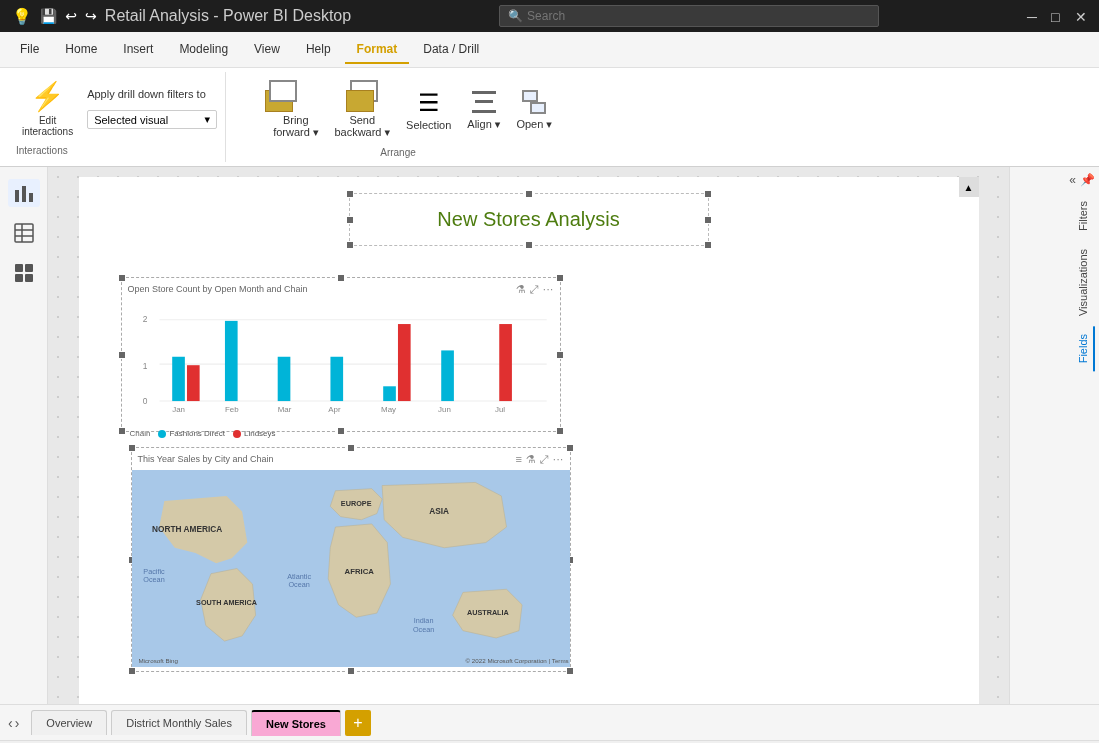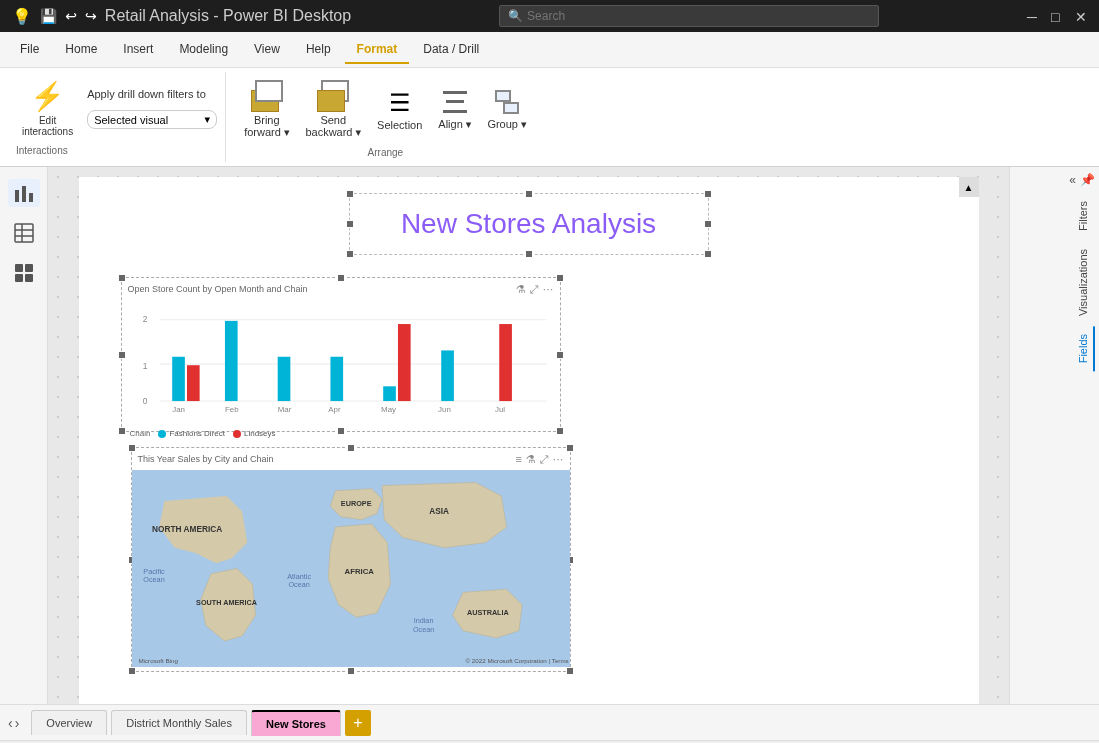--- a/index.html
+++ b/index.html
@@ -59,21 +59,21 @@
     .ribbon-button.large .btn-label { font-size: 11px; }
 
     
     .interactions-group {
       display: flex; flex-direction: column; padding: 4px 8px;
       border-right: 1px solid #e0e0e0; min-width: 200px;
     }
     .apply-drill { font-size: 11px; color: #333; margin-bottom: 4px; }
     .visual-dropdown {
       display: flex; align-items: center; border: 1px solid #ccc;
-      padding: 2px 6px; border-radius: 8px; cursor: pointer; background: #fff;
+      padding: 2px 6px; border-radius: 2px; cursor: pointer; background: #fff;
       font-size: 11px; min-width: 130px; justify-content: space-between;
     }
     .edit-int-btn {
       display: flex; flex-direction: column; align-items: center;
       cursor: pointer; padding: 4px 6px; border-radius: 3px;
     }
     .edit-int-btn .btn-icon { font-size: 24px; color: #333; }
     .edit-int-btn .btn-label { font-size: 10px; color: #333; margin-top: 2px; text-align: center; }
     .interactions-top { display: flex; align-items: center; gap: 8px; }
     .interactions-label { font-size: 10px; color: #666; margin-top: 4px; }
@@ -240,21 +240,21 @@
     </div>
 
     <div class="ribbon-group" style="min-width:300px;">
       <div class="ribbon-group-content">
 
         <div class="ribbon-button large">
           <div style="width:36px;height:32px;position:relative;">
             <div style="position:absolute;bottom:0;left:2px;width:28px;height:22px;background:#c8a832;border:1px solid #a88020;"></div>
             <div style="position:absolute;top:0;left:6px;width:28px;height:22px;background:#fff;border:2px solid #888;"></div>
           </div>
-          <div class="btn-label" style="white-space:pre-line;">Bring
+          <div class="btn-label" style="white-space:pre-line;margin-left:29px;">Bring
 forward ▾</div>
         </div>
 
         <div class="ribbon-button large">
           <div style="width:36px;height:32px;position:relative;">
             <div style="position:absolute;top:0;left:6px;width:28px;height:22px;background:#fff;border:2px solid #888;"></div>
             <div style="position:absolute;bottom:0;left:2px;width:28px;height:22px;background:#c8a832;border:1px solid #a88020;"></div>
           </div>
           <div class="btn-label" style="white-space:pre-line;">Send
 backward ▾</div>
@@ -272,21 +272,21 @@
             <div style="width:24px;height:3px;background:#666;"></div>
           </div>
           <div class="btn-label">Align ▾</div>
         </div>
 
         <div class="ribbon-button large">
           <div style="width:28px;height:28px;position:relative;">
             <div style="position:absolute;top:2px;left:2px;width:16px;height:12px;border:2px solid #888;background:#e8f0fe;"></div>
             <div style="position:absolute;bottom:2px;right:2px;width:16px;height:12px;border:2px solid #888;background:#e8f0fe;"></div>
           </div>
-          <div class="btn-label">Group ▾</div>
+          <div class="btn-label">Open ▾</div>
         </div>
       </div>
       <div class="ribbon-group-label">Arrange</div>
     </div>
   </div>
 </div>
 
 <div style="display:flex; height: calc(743px - 32px - 116px - 36px - 22px);">
 
   <div class="left-sidebar">
@@ -324,21 +324,21 @@
 
       <div style="position:absolute;top:16px;left:50%;transform:translateX(-50%);width:360px;border:1.5px dashed #bbb;padding:14px 24px;text-align:center;background:transparent;">
         <div class="selection-handle sh-tl"></div>
         <div class="selection-handle sh-tm"></div>
         <div class="selection-handle sh-tr"></div>
         <div class="selection-handle sh-ml"></div>
         <div class="selection-handle sh-mr"></div>
         <div class="selection-handle sh-bl"></div>
         <div class="selection-handle sh-bm"></div>
         <div class="selection-handle sh-br"></div>
-        <span style="font-size:28px;color:#8b5cf6;font-weight:300;font-family:'Segoe UI',Arial,sans-serif;">New Stores Analysis</span>
+        <span style="font-size:20px;color:#4d7c0f;font-weight:300;font-family:'Segoe UI',Arial,sans-serif;">New Stores Analysis</span>
       </div>
 
       <div class="visual-container bar-chart-container">
         <div class="selection-handle sh-tl"></div>
         <div class="selection-handle sh-tm"></div>
         <div class="selection-handle sh-tr"></div>
         <div class="selection-handle sh-ml"></div>
         <div class="selection-handle sh-mr"></div>
         <div class="selection-handle sh-bl"></div>
         <div class="selection-handle sh-bm"></div>

